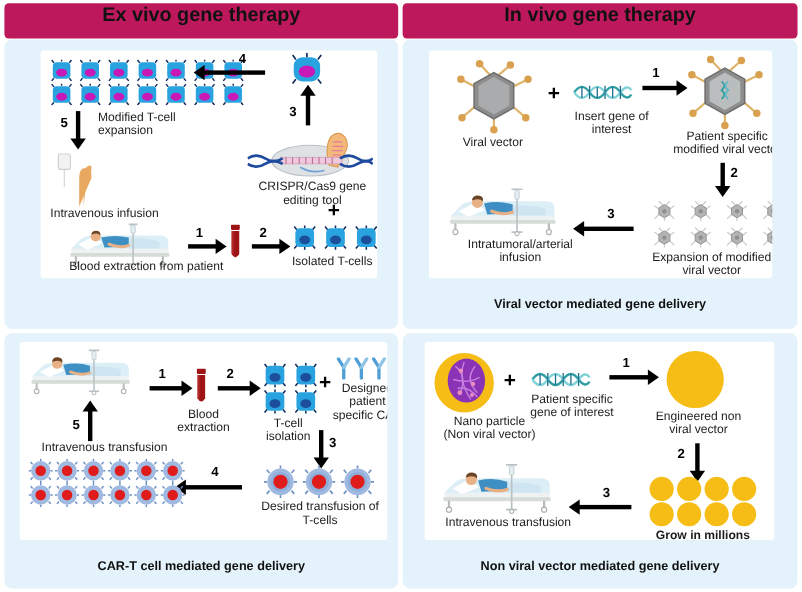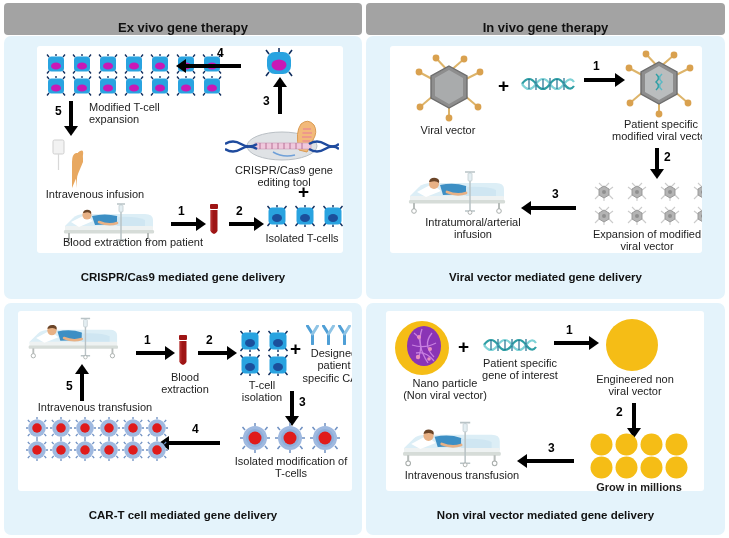--- a/index.html
+++ b/index.html
@@ -8,23 +8,23 @@
     background:#ffffff;
     font-family:"Liberation Sans", sans-serif;
     color:#1a1a1a;
     overflow:hidden;
   }
   .figure{position:relative;width:729px;height:538px;background:#ffffff;}
 
   
   .col-header{
     position:absolute;height:32px;
-    background:#a3a3a3;border-radius:4px;
-    display:flex;align-items:flex-end;justify-content:center;
-    font-size:13px;font-weight:bold;color:#111;
+    background:#be185d;border-radius:4px;
+    display:flex;align-items:flex-start;justify-content:center;
+    font-size:18px;font-weight:bold;color:#111;
   }
   #hdr-ex{left:4px;top:3px;width:358px;}
   #hdr-in{left:366px;top:3px;width:359px;}
 
   
   .panel{
     position:absolute;
     background:#e4f3fb;
     border-radius:7px;
   }
@@ -406,21 +406,20 @@
             <path d="M16 4 L16 0"></path>
           </g>
         <rect x="4" y="4" width="24" height="22" rx="8" fill="#29a3e0"></rect>
         <ellipse cx="16" cy="17" rx="7.5" ry="5.5" fill="#c818b6"></ellipse>
       </svg>
 
       <div class="arrow-l" style="left:148px;top:18px;width:56px;"></div>
       <div class="stepnum" style="left:180px;top:0px;">4</div>
 
     </div>
-    <div class="panel-caption">CRISPR/Cas9 mediated gene delivery</div>
   </div>
 
   <div class="panel" id="panel-tr">
     <div class="canvas">
 
       <svg class="ab" style="left:22px;top:6px;" width="74" height="70" viewBox="0 0 74 70">
         <g stroke="#ddb46a" stroke-width="2">
           <line x1="37" y1="20" x2="24" y2="6"></line>
             <line x1="37" y1="20" x2="52" y2="7"></line>
           <line x1="22" y1="28" x2="7" y2="20"></line>
@@ -450,20 +449,22 @@
         <path d="M2 12 Q9 22 16 12 Q23 2 30 12 Q37 22 44 12 Q50 4 54 10" stroke="#7fd2d6" stroke-width="2.2" fill="none"></path>
         <g stroke="#1f6f8f" stroke-width="1.2">
           <line x1="9" y1="7" x2="9" y2="17"></line>
             <line x1="23" y1="7" x2="23" y2="17"></line>
           <line x1="37" y1="7" x2="37" y2="17"></line>
             <line x1="16" y1="6" x2="16" y2="18"></line>
           <line x1="30" y1="6" x2="30" y2="18"></line>
             <line x1="44" y1="6" x2="44" y2="18"></line>
         </g>
       </svg>
+      <div class="lbl" style="left:120px;top:54px;width:92px;">Insert gene of
+interest</div>
 
       <div class="arrow-r" style="left:194px;top:32px;width:32px;"></div>
       <div class="stepnum" style="left:203px;top:13px;">1</div>
 
       <svg class="ab" style="left:232px;top:2px;" width="74" height="70" viewBox="0 0 74 70">
         <g stroke="#ddb46a" stroke-width="2">
           <line x1="37" y1="20" x2="24" y2="6"></line>
             <line x1="37" y1="20" x2="52" y2="7"></line>
           <line x1="22" y1="28" x2="7" y2="20"></line>
             <line x1="52" y1="28" x2="68" y2="20"></line>
@@ -791,21 +792,21 @@
               <path d="M27 15 L30 15"></path>
               <path d="M5 23 L2.5 26"></path>
               <path d="M25 23 L27.5 26"></path>
               <path d="M15 27 L15 30"></path>
             </g>
             <circle cx="15" cy="15" r="12" fill="#9fb9e0"></circle>
             <circle cx="15" cy="15" r="9" fill="#7ea3d4" opacity="0.5"></circle>
             <circle cx="15" cy="15" r="6.5" fill="#e01b1b"></circle>
           </svg>
       </div>
-      <div class="lbl" style="left:212px;top:144px;width:122px;">Isolated modification of
+      <div class="lbl" style="left:212px;top:144px;width:122px;">Desired transfusion of
 T-cells</div>
 
       <div class="arrow-l" style="left:150px;top:130px;width:52px;"></div>
       <div class="stepnum" style="left:174px;top:111px;">4</div>
 
       <div class="cellrow" style="left:8px;top:106px;gap:2px;">
         <svg width="22" height="22" viewBox="0 0 30 30">
             <g stroke="#6f90c2" stroke-width="1.8" fill="none">
               <path d="M15 3 L15 0"></path>
               <path d="M5 7 L2.5 4"></path>

